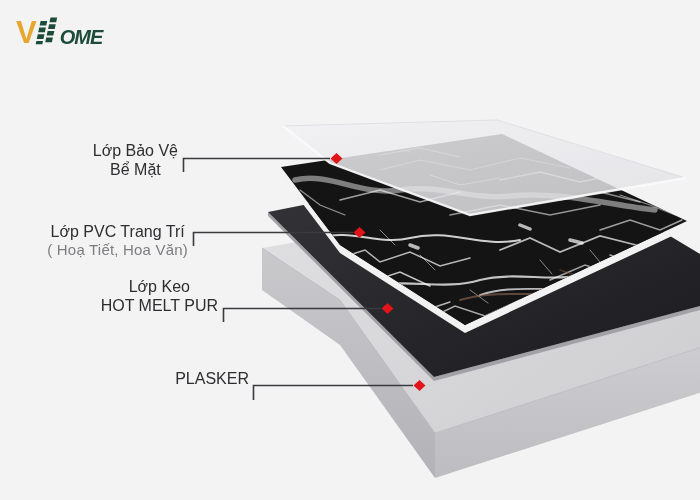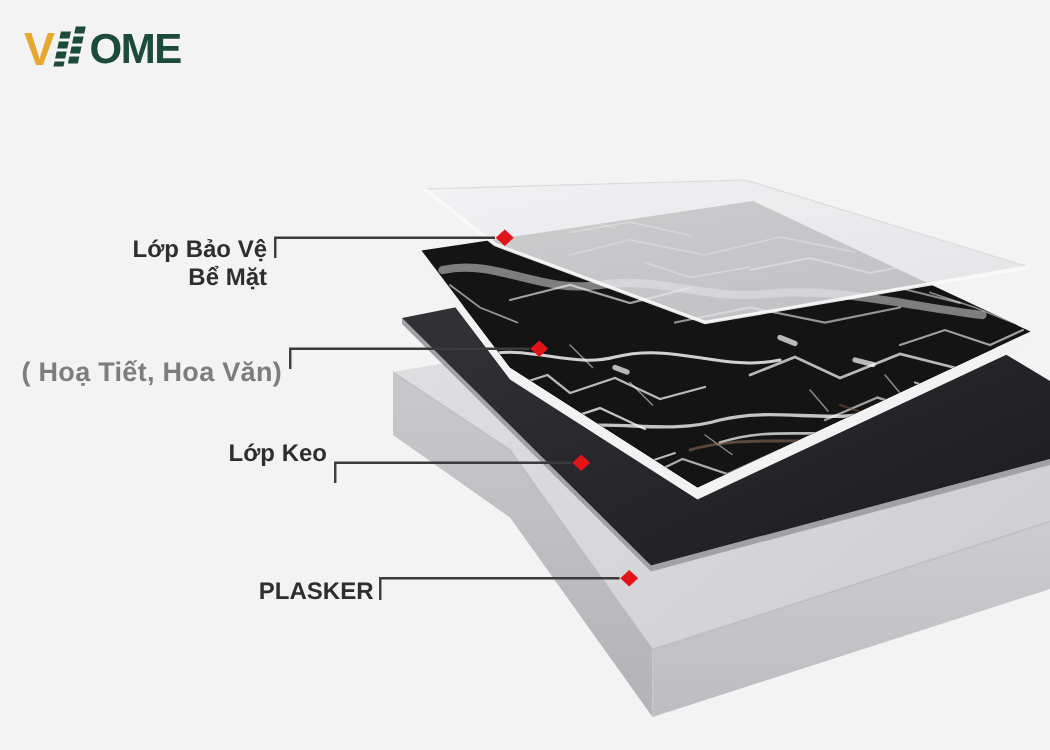--- a/index.html
+++ b/index.html
@@ -4,30 +4,30 @@
 <style>
   html,body{margin:0;padding:0;}
   body{width:700px;height:500px;overflow:hidden;background:#f3f3f4;
        font-family:"Liberation Sans",sans-serif;}
   .stage{position:relative;width:700px;height:500px;background:#f3f3f4;}
 
   
   .logo{position:absolute;left:16px;top:14px;display:flex;align-items:flex-end;}
   .logo-v{font-size:31px;font-weight:800;line-height:0.95;letter-spacing:-1px;}
   .logo-h{margin-left:-2px;margin-right:1px;display:block;}
-  .logo-ome{font-size:28px;font-weight:800;line-height:1.0;letter-spacing:-1px;}
+  .logo-ome{font-size:20px;font-weight:800;line-height:1.0;letter-spacing:-1px;font-style:italic;}
 
   
   .diagram{position:absolute;left:0;top:0;}
 
   
-  .layer-label{position:absolute;text-align:right;color:#2e2e30;font-weight:700;
-               font-size:16px;line-height:1.2;white-space:nowrap;margin-top:16px;}
+  .layer-label{position:absolute;text-align:center;color:#2e2e30;font-weight:400;
+               font-size:16px;line-height:1.2;white-space:nowrap;}
   .layer-label .l2{display:block;}
-  .layer-label.muted-sub .l2{font-size:18px;color:#7d7d80;letter-spacing:0.2px;}
+  .layer-label.muted-sub .l2{font-size:15px;color:#7d7d80;letter-spacing:0.2px;}
   .lbl-protective{top:141px;right:522px;}
   .lbl-decor{top:222px;right:512px;}
   .lbl-glue{top:277px;right:482px;}
   .lbl-core{top:369px;right:451px;}
 </style>
 </head>
 <body>
 
 <div class="stage">
 
@@ -138,24 +138,26 @@
     </svg>
     <span class="logo-ome" style="color: rgb(29, 75, 57);">OME</span>
   </div>
 
   <div class="layer-label lbl-protective">
     <span class="l1">Lớp Bảo Vệ</span>
     <span class="l2">Bể Mặt</span>
   </div>
 
   <div class="layer-label muted-sub lbl-decor">
+    <span class="l1">Lớp PVC Trang Trí</span>
     <span class="l2">( Hoạ Tiết, Hoa Văn)</span>
   </div>
 
   <div class="layer-label lbl-glue">
     <span class="l1">Lớp Keo</span>
+    <span class="l2">HOT MELT PUR</span>
   </div>
 
   <div class="layer-label lbl-core">
     <span class="l2">PLASKER</span>
   </div>
 
 </div>
 
 </body></html>

